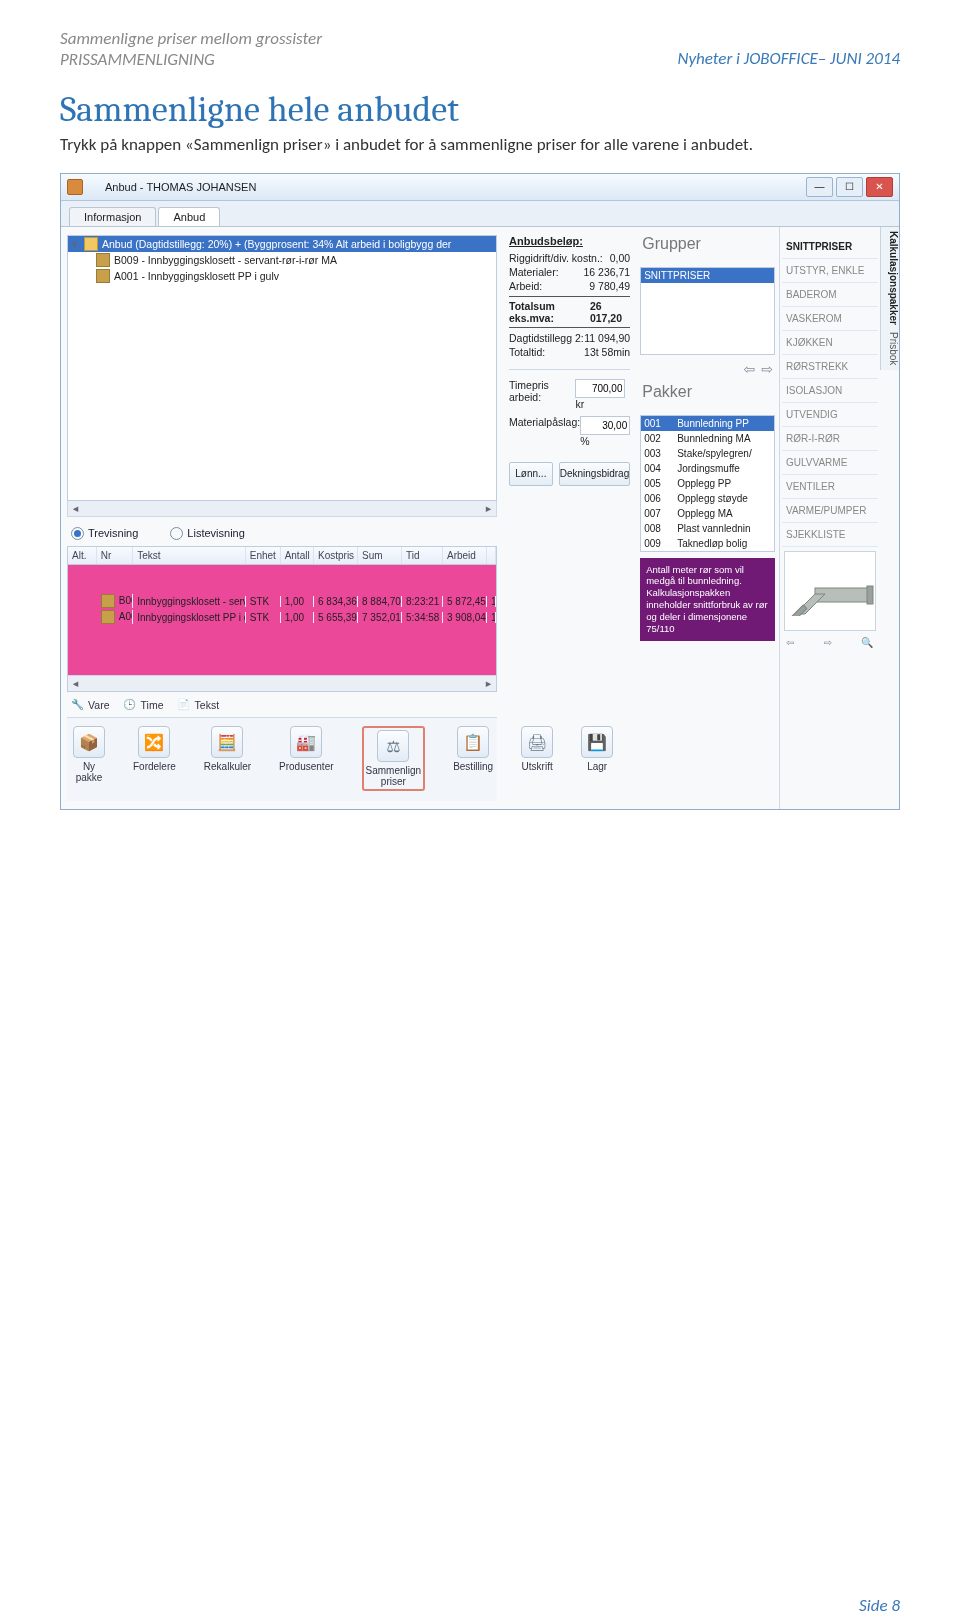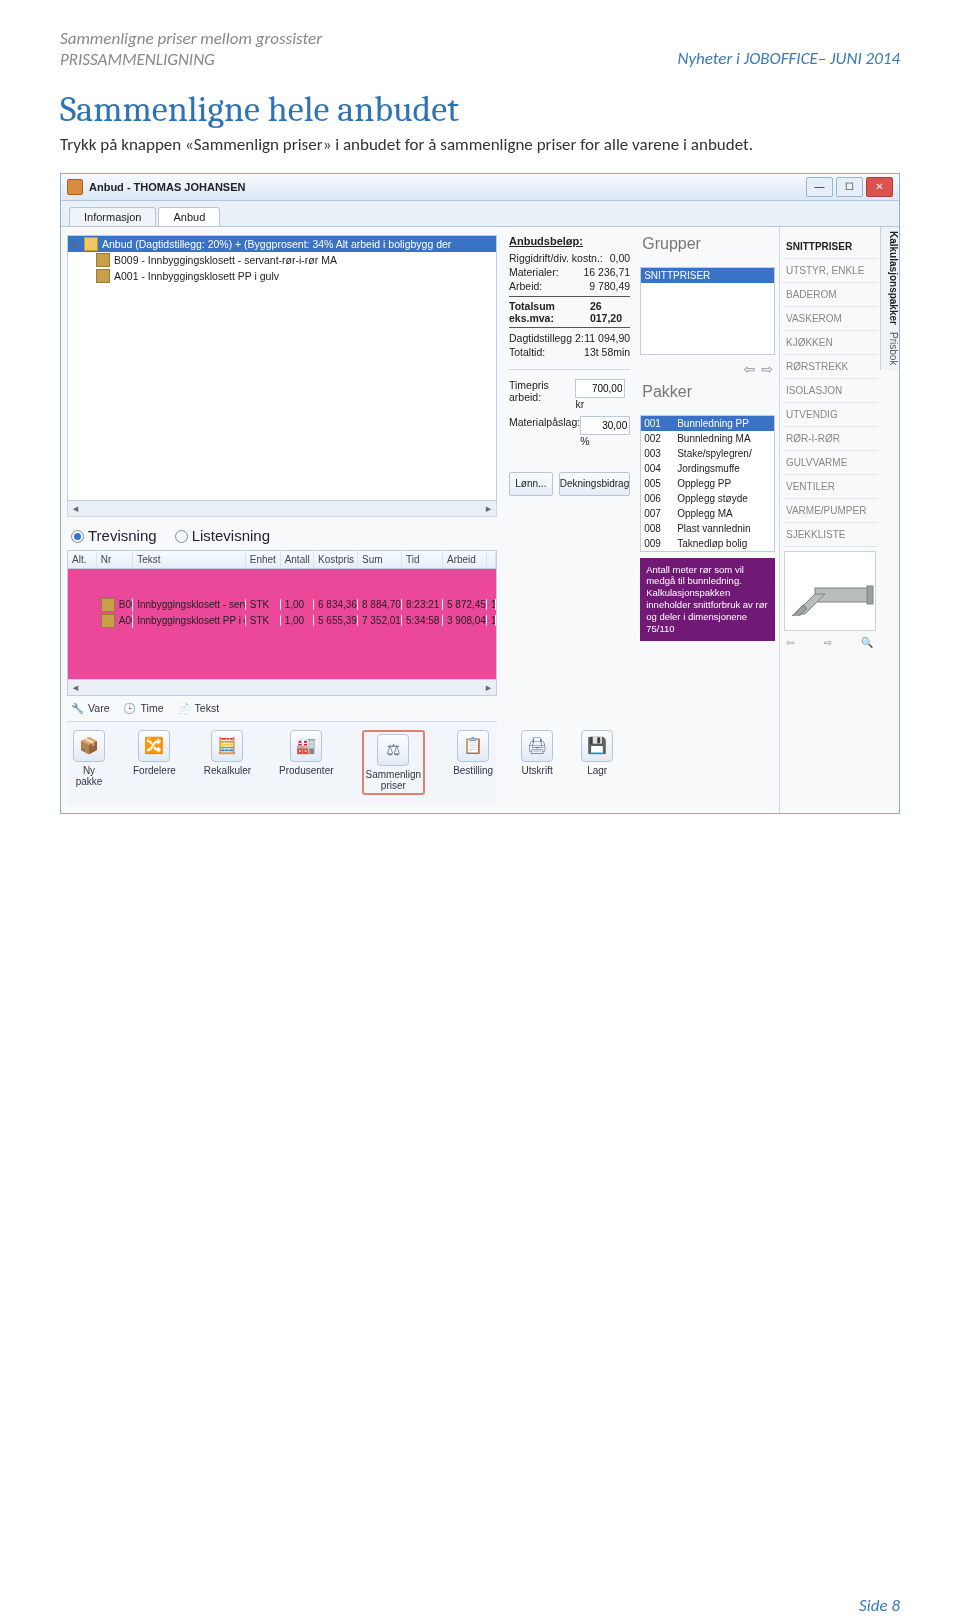--- a/index.html
+++ b/index.html
@@ -6,21 +6,21 @@
   .page{padding:28px 60px 20px 60px;position:relative;min-height:1580px}
   .hdr-left{color:#888;font-style:italic;font-size:17px;line-height:1.25}
   .hdr-right{color:#3A7AB8;font-style:italic;font-size:17px;position:absolute;right:60px;top:48px}
   h1{color:#2E74B5;font-family:Cambria,Georgia,serif;font-weight:normal;font-size:36px;margin:18px 0 4px 0}
   .body-text{font-size:17px;color:#333;margin-bottom:18px}
   .footer{position:absolute;right:60px;bottom:12px;color:#3A7AB8;font-style:italic;font-size:17px}
 
   
   .win{border:1px solid #8faecc;background:#e9f0f7;font-family:"Segoe UI",Tahoma,sans-serif;font-size:11px;color:#222}
   .titlebar{display:flex;align-items:center;height:26px;background:linear-gradient(#f6fbff,#dbe8f6);border-bottom:1px solid #b0c5de;padding:0 6px}
-  .titlebar .title{font-weight:bold;margin-left:6px;flex:1}
+  .titlebar .title{font-weight:normal;margin-left:22px;flex:1}
   .winbtns{display:flex;gap:3px}
   .winbtn{width:25px;height:18px;border:1px solid #9cb3cf;background:#e6eef7;border-radius:2px;display:flex;align-items:center;justify-content:center;font-size:10px}
   .winbtn.close{background:#d9534f;color:#fff;border-color:#b43c36}
   .tabs{display:flex;gap:2px;padding:6px 8px 0 8px}
   .tab{padding:3px 14px 3px 14px;background:#f0f4f8;border:1px solid #b8c6d6;border-bottom:none;border-radius:3px 3px 0 0}
   .tab.active{background:#fff;font-weight:normal}
   .main{display:flex;background:#f7f9fb;border-top:1px solid #b8c6d6}
   .col-left{width:430px;padding:8px 6px}
   .col-mid{width:160px;padding:8px 6px;font-size:10.5px}
   .col-right{width:180px;padding:8px 4px;font-size:10.5px}
@@ -30,41 +30,41 @@
   .tree-row{display:flex;align-items:center;height:16px;padding-left:4px;white-space:nowrap}
   .sel-blue{background:#3a72c6;color:#fff}
   .tree-row .glyph{width:12px;display:inline-block;color:#666}
   .tree-row.indent1{padding-left:28px}
   .icon-box{display:inline-block;width:12px;height:12px;margin-right:4px;vertical-align:middle}
   .icon-folder{background:#f2c864;border:1px solid #c09a30}
   .icon-cube{background:#c9a04a;border:1px solid #9a7a36}
   .hscroll{display:flex;align-items:center;background:#eaeff6;border:1px solid #cfd9e6;border-top:none;height:15px}
   .hscroll .arrow{width:15px;text-align:center;color:#667}
   .hscroll .track{flex:1}
-  .view-opts{display:flex;gap:18px;margin:10px 0 6px 4px;font-size:15px;color:#223}
+  .view-opts{display:flex;gap:32px;margin:10px 0 6px 4px;font-size:11px;color:#223}
   .radio{width:11px;height:11px;border:1px solid #7a8ea6;border-radius:50%;display:inline-block;vertical-align:middle;margin-right:4px;position:relative}
   .radio.on::after{content:"";position:absolute;inset:2px;border-radius:50%;background:#3a72c6}
   .grid{background:#ec4899;border:1px solid #c0cde0}
   .grid-head{display:flex;background:linear-gradient(#f7fbff,#e7eef7);border-bottom:1px solid #c0cde0;font-size:10px;color:#445}
   .gh{padding:3px 4px;border-right:1px solid #dbe3ef;white-space:nowrap;overflow:hidden}
   .grid-body .grow{display:flex;font-size:10px;height:16px;align-items:center}
   .gc{padding:0 4px;border-right:1px solid #eef2f8;white-space:nowrap;overflow:hidden}
   .grid-body .spacer{height:28px}
   .grid .hscroll{border:none;border-top:1px solid #cfd9e6}
   .btm-tools{display:flex;gap:14px;padding:6px 4px;font-size:10.5px;color:#334}
   .btm-tools .tl{display:flex;align-items:center;gap:4px}
   .iconbar{display:flex;gap:28px;padding:8px 6px 10px 6px;background:#f2f6fa;border-top:1px solid #d0dae6}
   .ibtn{display:flex;flex-direction:column;align-items:center;width:64px;font-size:10px;color:#334;text-align:center}
   .ibtn .ic{width:30px;height:30px;border:1px solid #b7c6d7;border-radius:4px;background:linear-gradient(#fbfdff,#e2ebf5);margin-bottom:3px;display:flex;align-items:center;justify-content:center;font-size:16px;color:#678}
   .ibtn.hl{border:2px solid #e08070;padding:2px;border-radius:3px}
   .mid-h{font-weight:bold;text-decoration:underline;font-size:11px;margin-bottom:4px}
   .mid-row{display:flex;justify-content:space-between;padding:1px 0}
   .mid-row.total{border-top:1px solid #555;border-bottom:1px solid #555;font-weight:bold;margin:3px 0;padding:3px 0}
   .inpt{width:44px;height:15px;border:1px solid #bcc9da;background:#fff;text-align:right;font-size:10px;padding-right:2px}
-  .mbtns{display:flex;gap:6px;margin-top:24px}
+  .mbtns{display:flex;gap:6px;margin-top:14px}
   .mbtn{flex:1;height:22px;border:1px solid #b7c6d7;background:linear-gradient(#f9fcff,#e4edf6);font-size:10px;border-radius:2px;display:flex;align-items:center;justify-content:center}
   .r-head{color:#777;font-size:16px;padding:0 0 14px 2px}
   .r-list{background:#fff;border:1px solid #c0cde0;margin-bottom:6px}
   .r-row{display:flex;font-size:10px;height:15px;align-items:center}
   .r-row.sel{background:#3a72c6;color:#fff}
   .r-row .c1{width:30px;padding-left:3px}
   .r-row .c2{flex:1;padding-left:3px;white-space:nowrap;overflow:hidden}
   .r-nav{display:flex;justify-content:flex-end;gap:6px;color:#889;font-size:14px;margin:2px 2px 6px 0}
   .r-info{background:#701a75;color:#fff;font-size:9.5px;padding:6px;line-height:1.25}
   .far-item{padding:6px 4px;border-bottom:1px solid #e0e7f0;text-align:left}

